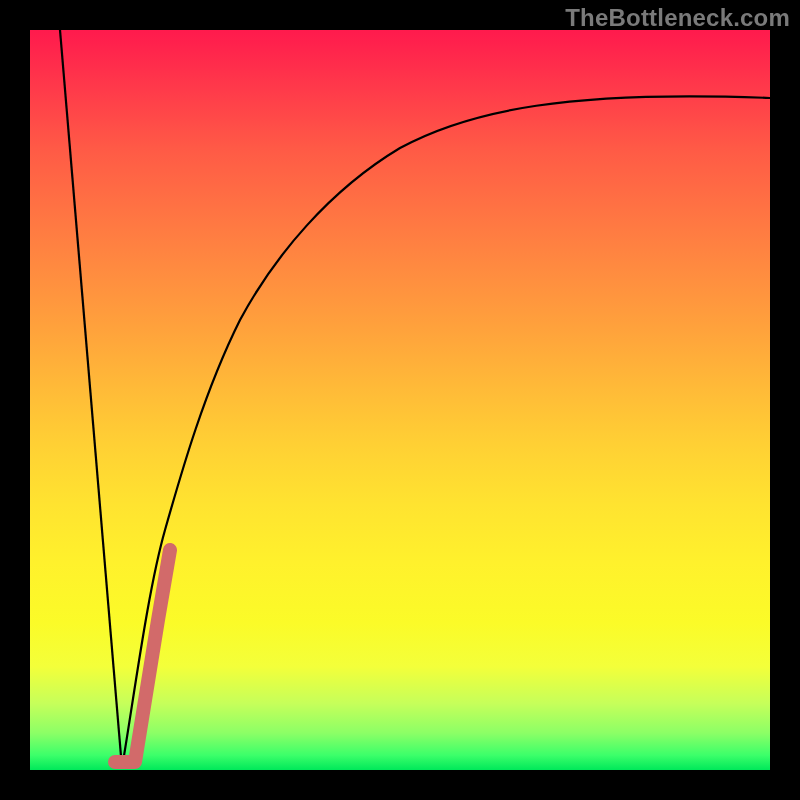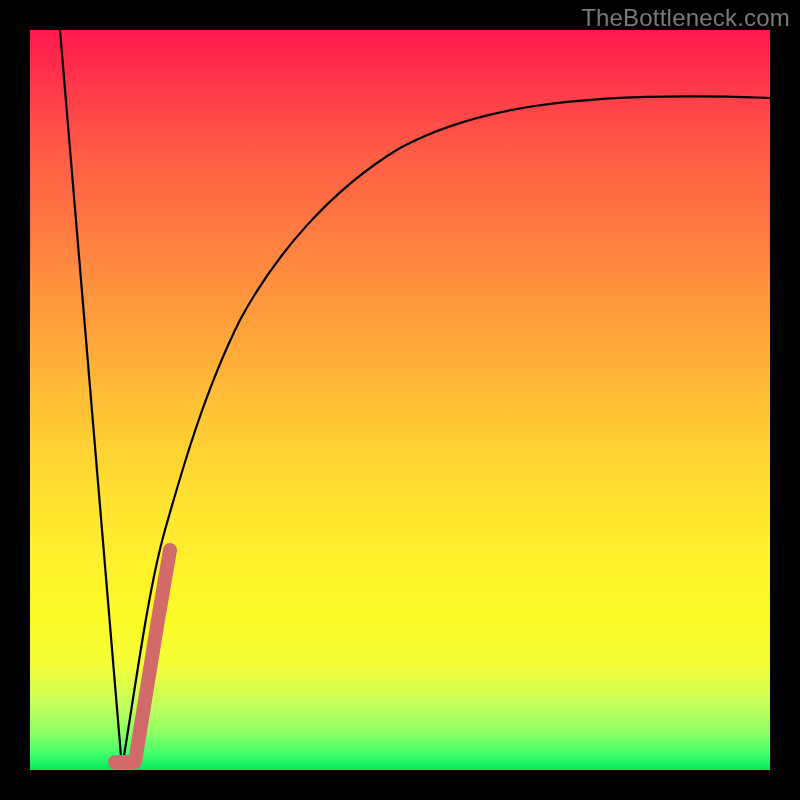--- a/index.html
+++ b/index.html
@@ -43,21 +43,21 @@
       #3cff6a 98%,
       #00e85a 100%
     );
   }
   .watermark {
     position: absolute;
     top: 4px;
     right: 10px;
     color: #7a7a7a;
     font-size: 24px;
-    font-weight: 400;
+    font-weight: 700;
     letter-spacing: 0.2px;
     z-index: 20;
     user-select: none;
   }
   svg.curves {
     position: absolute;
     left: 0;
     top: 0;
     width: 740px;
     height: 740px;

